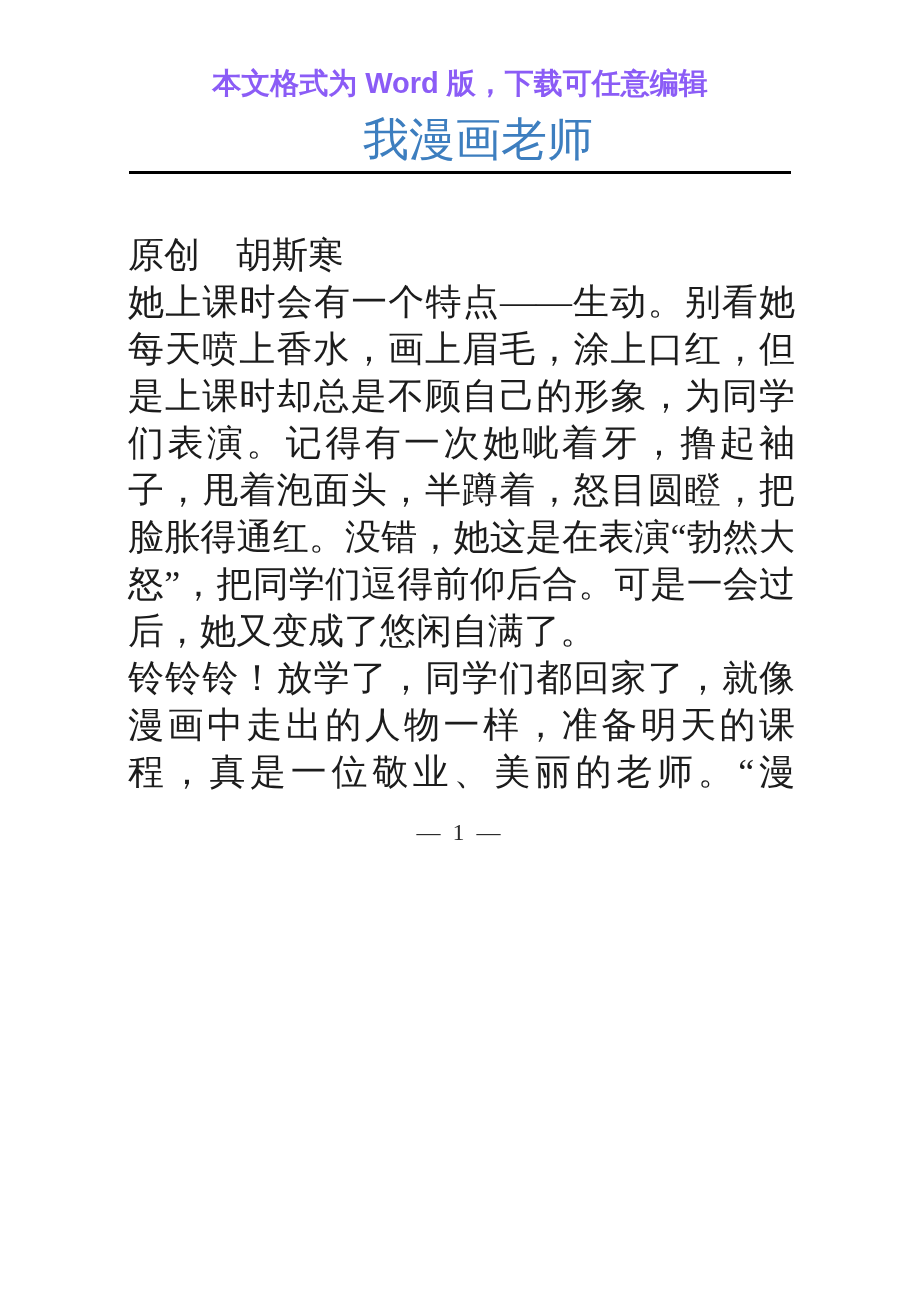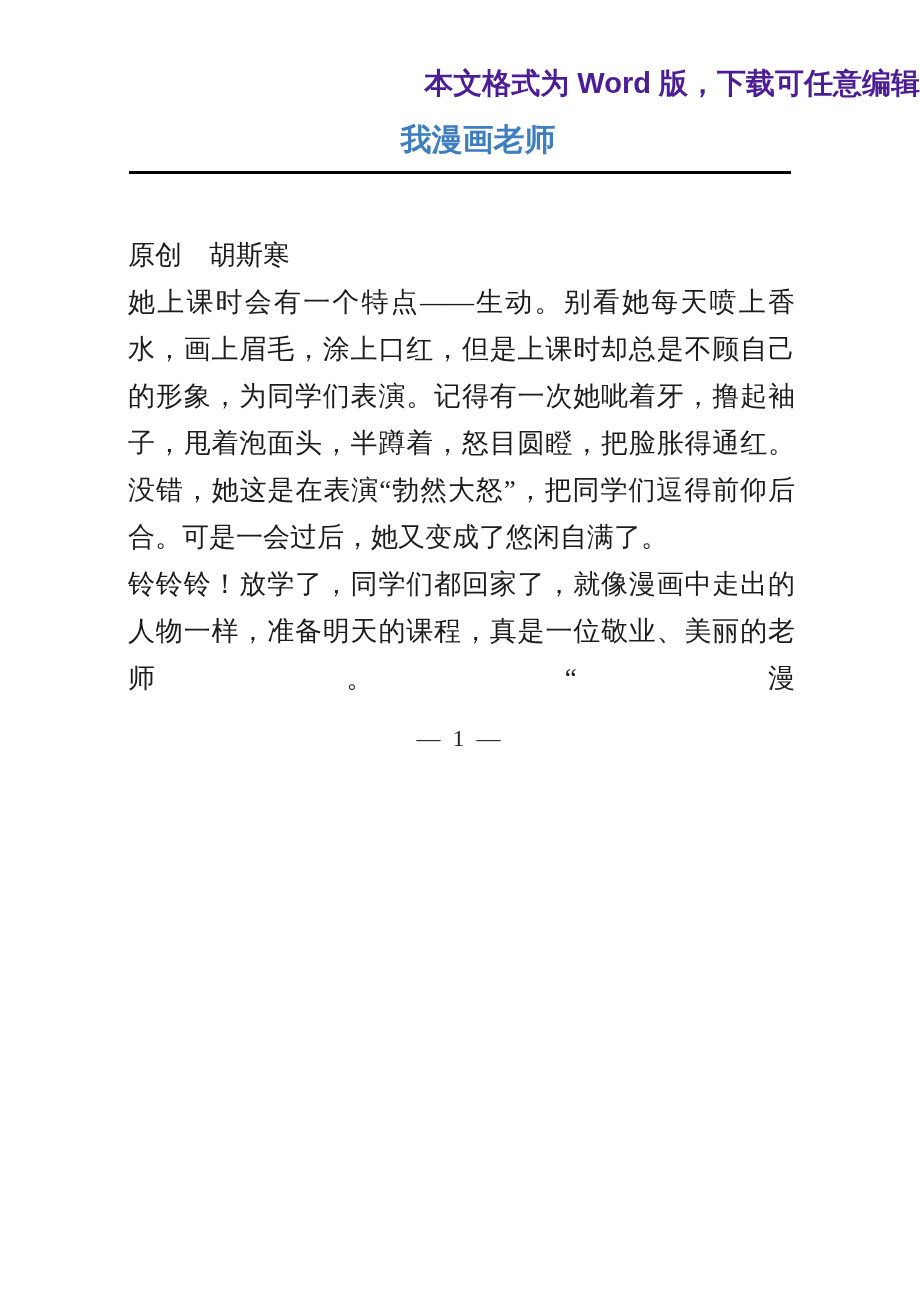--- a/index.html
+++ b/index.html
@@ -11,47 +11,47 @@
     position: relative;
     width: 920px;
     height: 1302px;
     background: #ffffff;
     box-sizing: border-box;
     padding-top: 64px;
     overflow: hidden;
     font-family: "Liberation Serif", "DejaVu Serif", serif;
   }
   .notice {
-    text-align: right;
-    color: #4c1d95;
+    text-align: center;
+    color: #8b5cf6;
     font-weight: bold;
     font-size: 29px;
     line-height: 38px;
     font-family: "Liberation Sans", "DejaVu Sans", sans-serif;
   }
   .doc-title {
     text-align: center;
     color: #3d7ebf;
-    font-weight: bold;
-    font-size: 31px;
+    font-weight: normal;
+    font-size: 46px;
     line-height: 44px;
     margin-top: 16px;
     font-family: "Liberation Serif", "DejaVu Serif", serif;
     padding-left: 36px;
   }
   .rule {
     width: 662px;
     height: 3px;
     background: #000000;
     margin: 9px auto 0 auto;
   }
   .content {
     width: 667px;
     margin: 58px 8px 0 128px;
-    font-size: 27px;
+    font-size: 36px;
     line-height: 47px;
     color: #1c1c1c;
     text-align: justify;
   }
   .content p {
     margin: 0;
     padding: 0;
   }
   .byline {
     padding-left: 88px;

